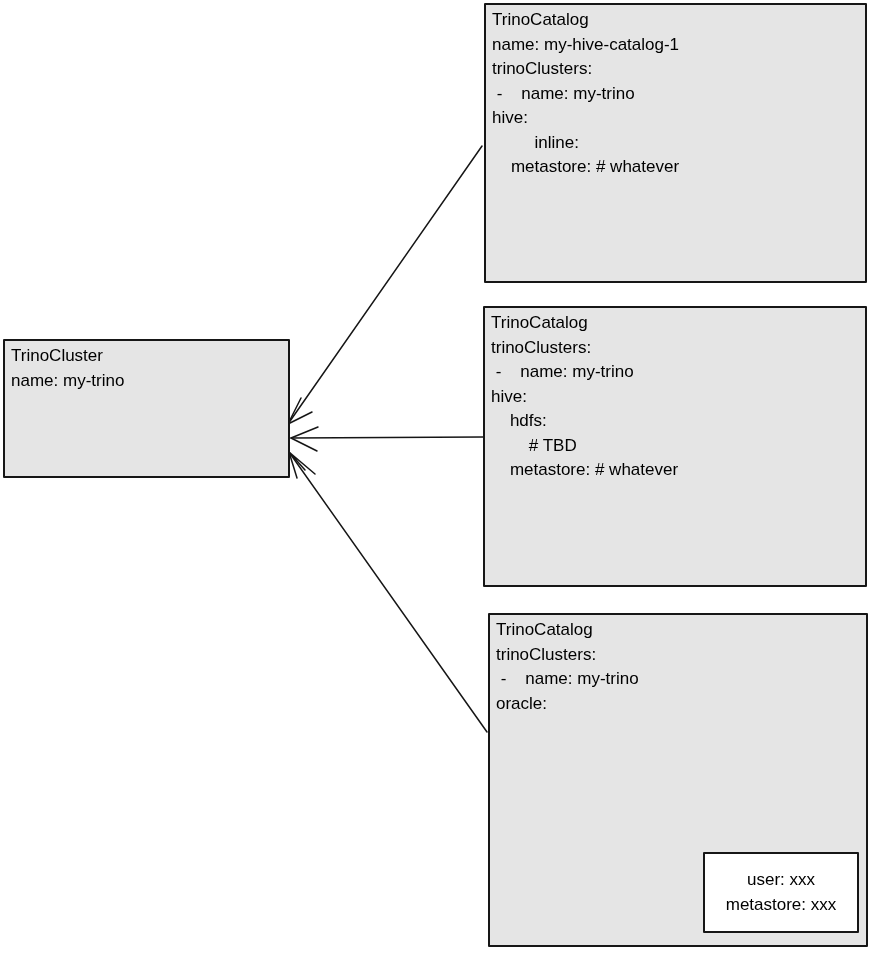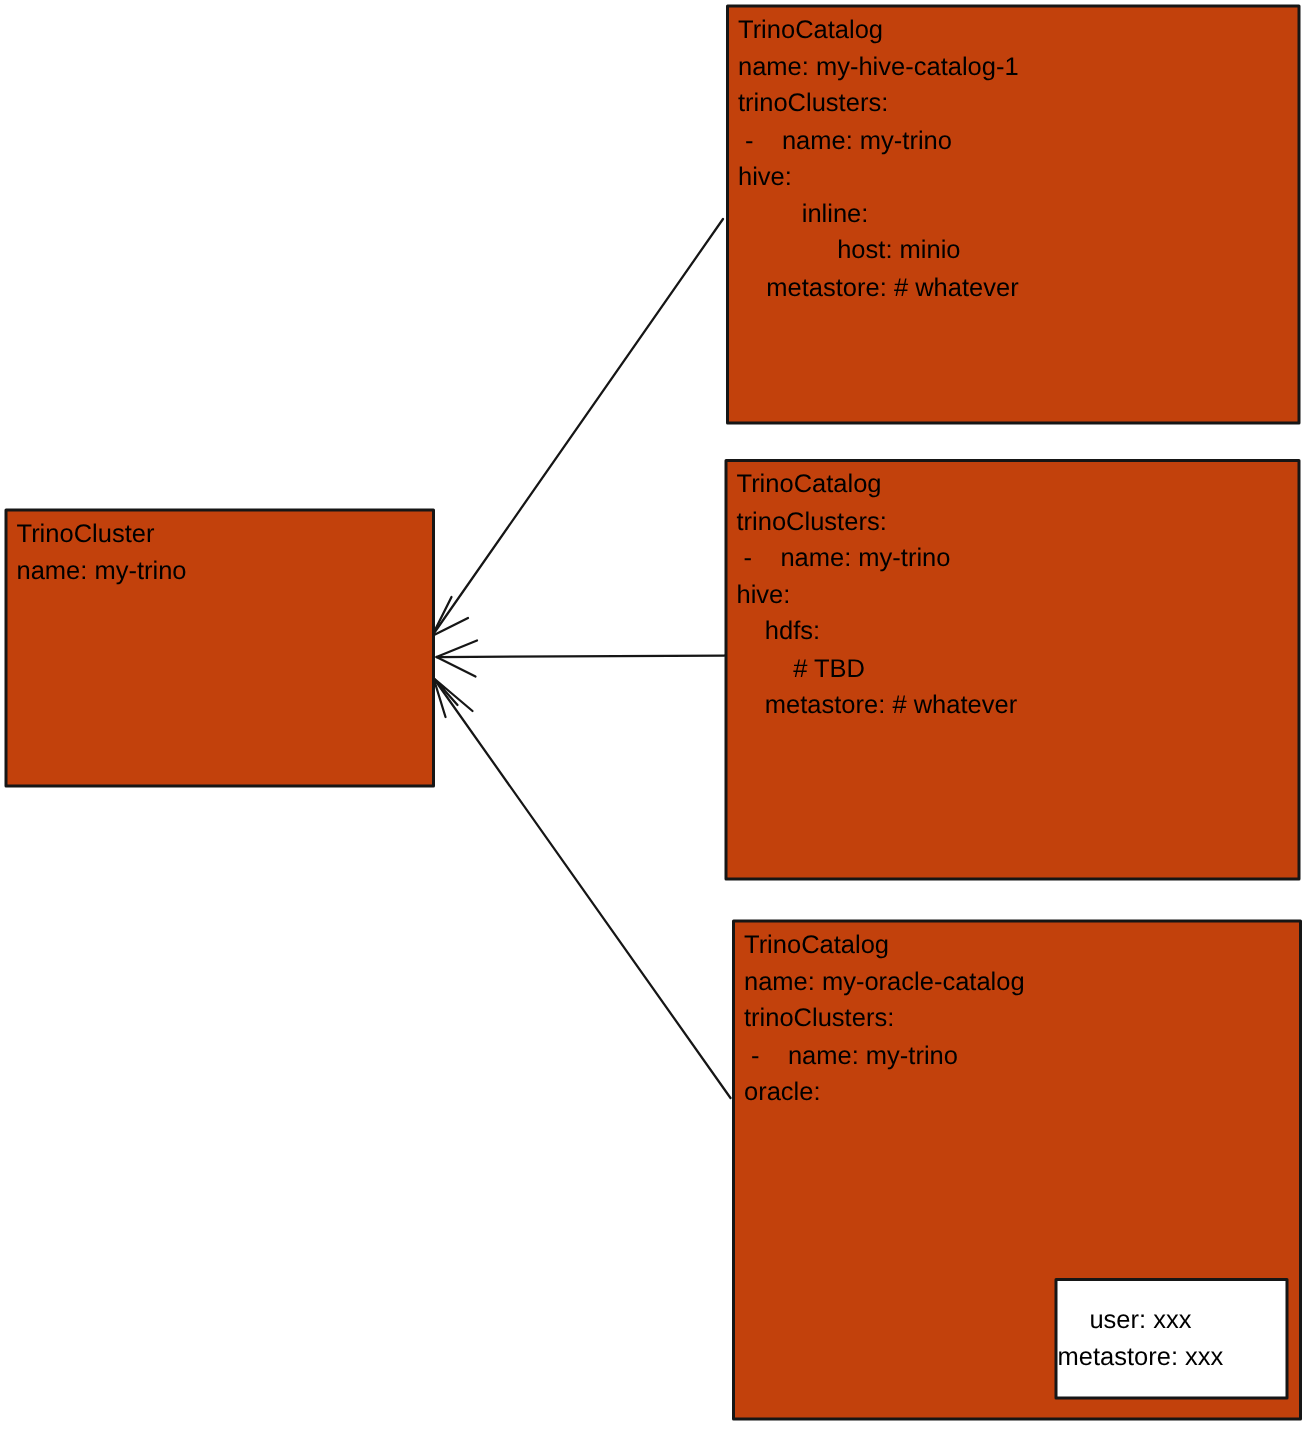--- a/index.html
+++ b/index.html
@@ -21,46 +21,46 @@
     top: 0;
     width: 872px;
     height: 954px;
     pointer-events: none;
   }
   .box {
     position: absolute;
     box-sizing: border-box;
     border: 2px solid #161616;
     border-radius: 1px;
-    background: #c2410c;
+    background: #e5e5e5;
   }
   .box-text {
     padding: 3px 6px;
     font-size: 17px;
     line-height: 24.5px;
     color: #000000;
     white-space: pre;
   }
   .secret-box {
     position: absolute;
     box-sizing: border-box;
     border: 2px solid #161616;
     border-radius: 1px;
     background: #ffffff;
     display: flex;
     flex-direction: column;
-    align-items: flex-start;
+    align-items: center;
     justify-content: center;
     text-align: center;
   }
   .secret-box .box-text {
     padding: 0;
   }
   
-  .cluster-box  { left: 3px;   top: 339px; width: 287px; height: 186px; }
+  .cluster-box  { left: 3px;   top: 339px; width: 287px; height: 139px; }
   .catalog-box-1{ left: 484px; top: 3px;   width: 383px; height: 280px; }
   .catalog-box-2{ left: 483px; top: 306px; width: 384px; height: 281px; }
   .catalog-box-3{ left: 488px; top: 613px; width: 380px; height: 334px; }
   .secret-box   { left: 703px; top: 852px; width: 156px; height: 81px;  }
 </style>
 </head>
 <body>
 
 <div class="canvas">
 
@@ -77,28 +77,28 @@
 
     <path d="M759,816 Q764,836 786,850 M757,818 Q772,836 785,849"></path>
     <path d="M786,850 L769,843 M786,850 L778,831"></path>
   </svg>
 
   <div class="box cluster-box">
     <div class="box-text"><div>TrinoCluster</div><div>name: my-trino</div></div>
   </div>
 
   <div class="box catalog-box-1">
-    <div class="box-text"><div>TrinoCatalog</div><div>name: my-hive-catalog-1</div><div>trinoClusters:</div><div> -    name: my-trino</div><div>hive:</div><div>         inline:</div><div>              host: minio</div><div>    metastore: # whatever</div></div>
+    <div class="box-text"><div>TrinoCatalog</div><div>name: my-hive-catalog-1</div><div>trinoClusters:</div><div> -    name: my-trino</div><div>hive:</div><div>         inline:</div><div>    metastore: # whatever</div></div>
   </div>
 
   <div class="box catalog-box-2">
     <div class="box-text"><div>TrinoCatalog</div><div>trinoClusters:</div><div> -    name: my-trino</div><div>hive:</div><div>    hdfs:</div><div>        # TBD</div><div>    metastore: # whatever</div></div>
   </div>
 
   <div class="box catalog-box-3">
-    <div class="box-text"><div>TrinoCatalog</div><div>name: my-oracle-catalog</div><div>trinoClusters:</div><div> -    name: my-trino</div><div>oracle:</div></div>
+    <div class="box-text"><div>TrinoCatalog</div><div>trinoClusters:</div><div> -    name: my-trino</div><div>oracle:</div></div>
   </div>
 
   <div class="secret-box">
     <div class="box-text"><div>user: xxx</div><div>metastore: xxx</div></div>
   </div>
 
 </div>
 
 </body></html>

